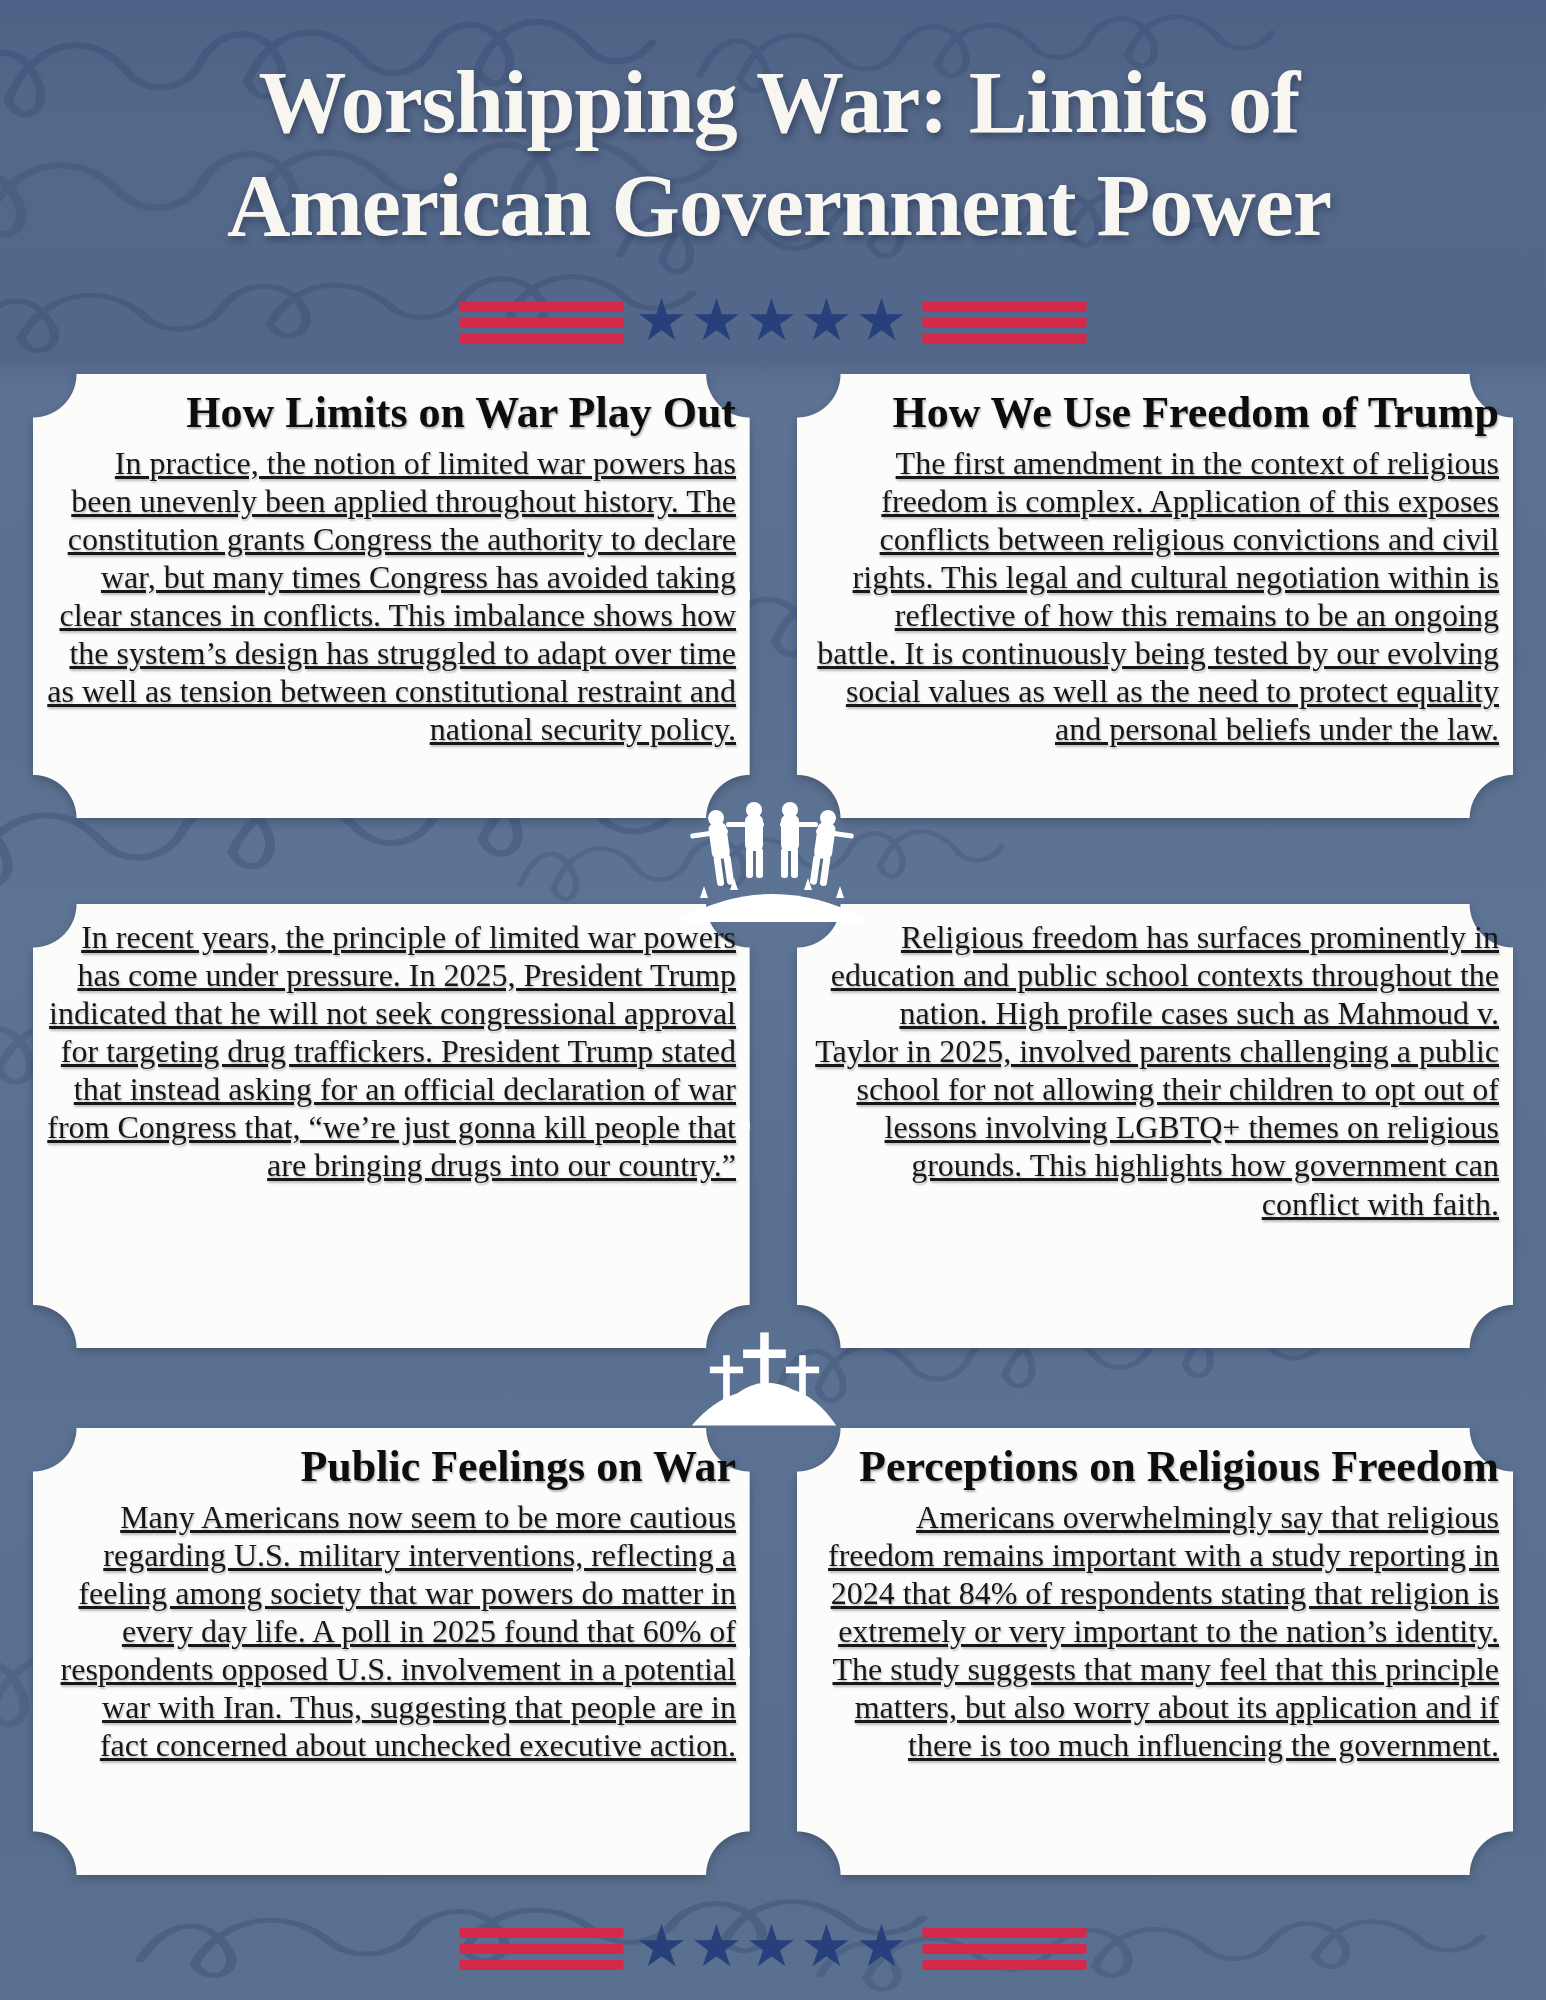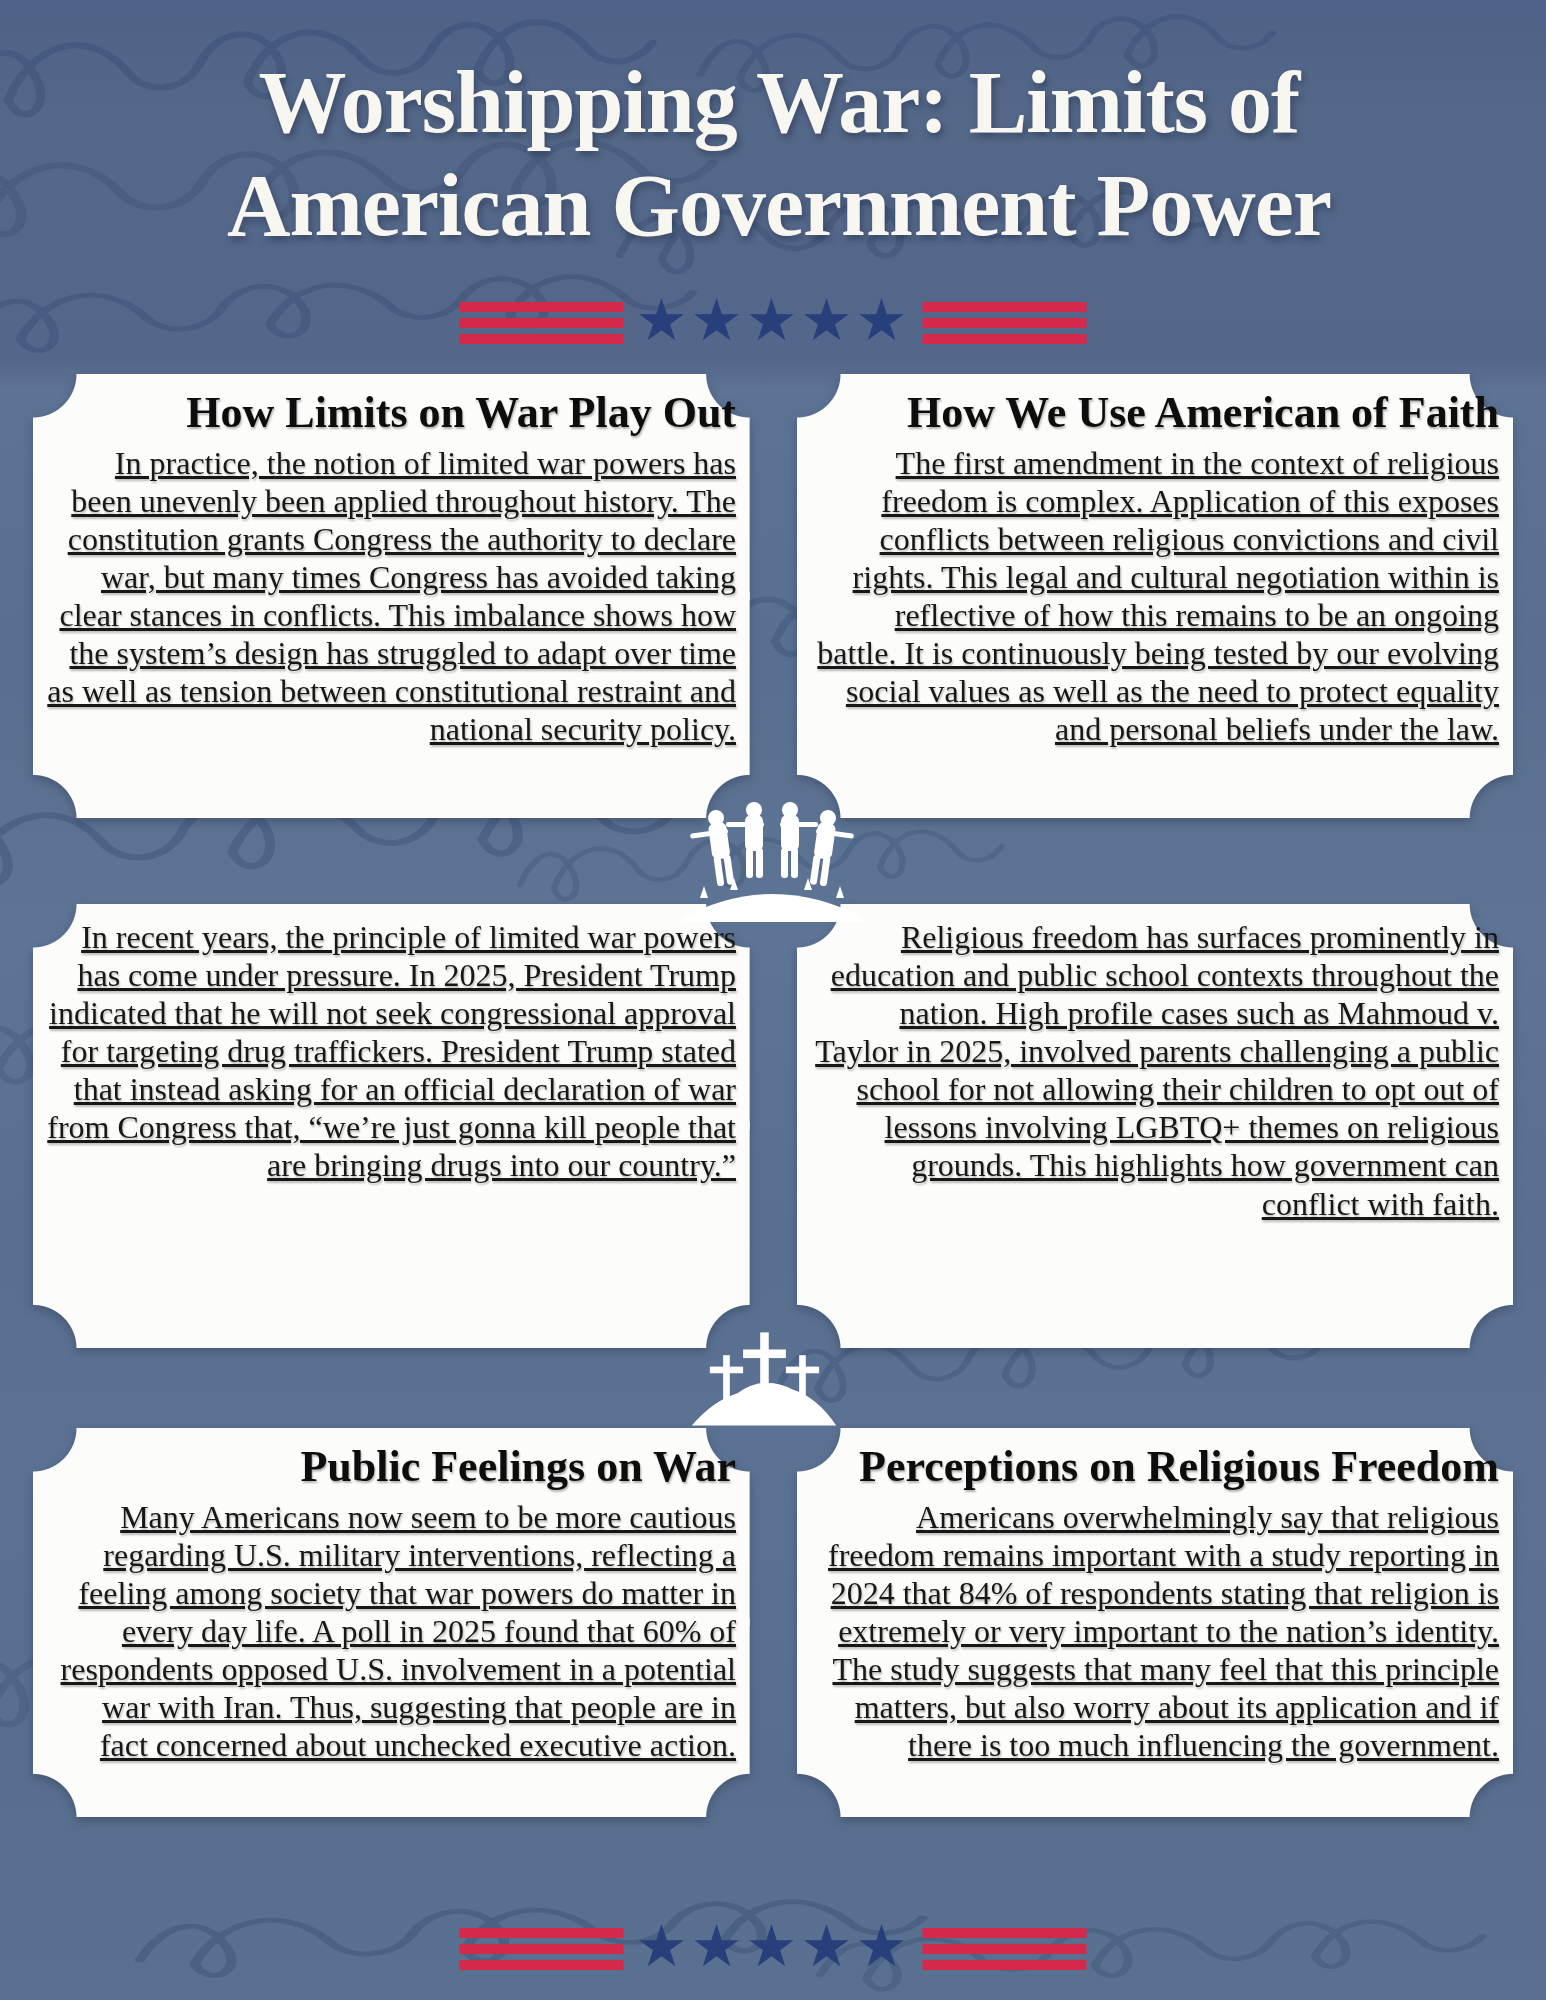--- a/index.html
+++ b/index.html
@@ -47,21 +47,21 @@
       radial-gradient(circle at top left,    rgba(0,0,0,0) 43px, var(--c) 44px) top left    / 51% 51% no-repeat,
       radial-gradient(circle at top right,   rgba(0,0,0,0) 43px, var(--c) 44px) top right   / 51% 51% no-repeat,
       radial-gradient(circle at bottom left, rgba(0,0,0,0) 43px, var(--c) 44px) bottom left / 51% 51% no-repeat,
       radial-gradient(circle at bottom right,rgba(0,0,0,0) 43px, var(--c) 44px) bottom right/ 51% 51% no-repeat;
     filter:drop-shadow(0 4px 5px rgba(24,34,58,.32));
     text-align:right;
     padding:14px 14px 0;box-sizing:border-box;
   }
   .row1{top:374px;height:444px;}
   .row2{top:904px;height:444px;}
-  .row3{top:1428px;height:389px;}
+  .row3{top:1428px;height:447px;}
   .colL{left:33px;width:717px;}
   .colR{left:797px;width:716px;}
   .card h2{
     margin:0 0 5px;color:#0d0d0d;
     font-size:44px;line-height:1.15;font-weight:700;
     text-shadow:1px 2px 2px rgba(70,70,70,.4);
   }
   .card p{
     margin:0;color:#171717;
     font-size:32px;line-height:1.19;
@@ -107,21 +107,21 @@
     <div class="stripes"></div>
     <div class="stars">★★★★★</div>
     <div class="stripes"></div>
   </div>
 
   <div class="card row1 colL">
     <h2>How Limits on War Play Out</h2>
     <p>In practice, the notion of limited war powers has been unevenly been applied throughout history. The constitution grants Congress the authority to declare war, but many times Congress has avoided taking clear stances in conflicts. This imbalance shows how the system’s design has struggled to adapt over time as well as tension between constitutional restraint and national security policy.</p>
   </div>
   <div class="card row1 colR">
-    <h2>How We Use American of Faith</h2>
+    <h2>How We Use Freedom of Trump</h2>
     <p>The first amendment in the context of religious freedom is complex. Application of this exposes conflicts between religious convictions and civil rights. This legal and cultural negotiation within is reflective of how this remains to be an ongoing battle. It is continuously being tested by our evolving social values as well as the need to protect equality and personal beliefs under the law.</p>
   </div>
 
   <svg class="mid-icon icon-soldiers" viewBox="0 0 190 156" aria-hidden="true">
     <defs>
       <g id="soldier" fill="#ffffff">
         <circle cx="0" cy="0" r="8"></circle>
         <rect x="-9" y="5" width="18" height="36" rx="6"></rect>
         <rect x="-8" y="38" width="7" height="30" rx="3"></rect>
         <rect x="2" y="38" width="7" height="30" rx="3"></rect>

